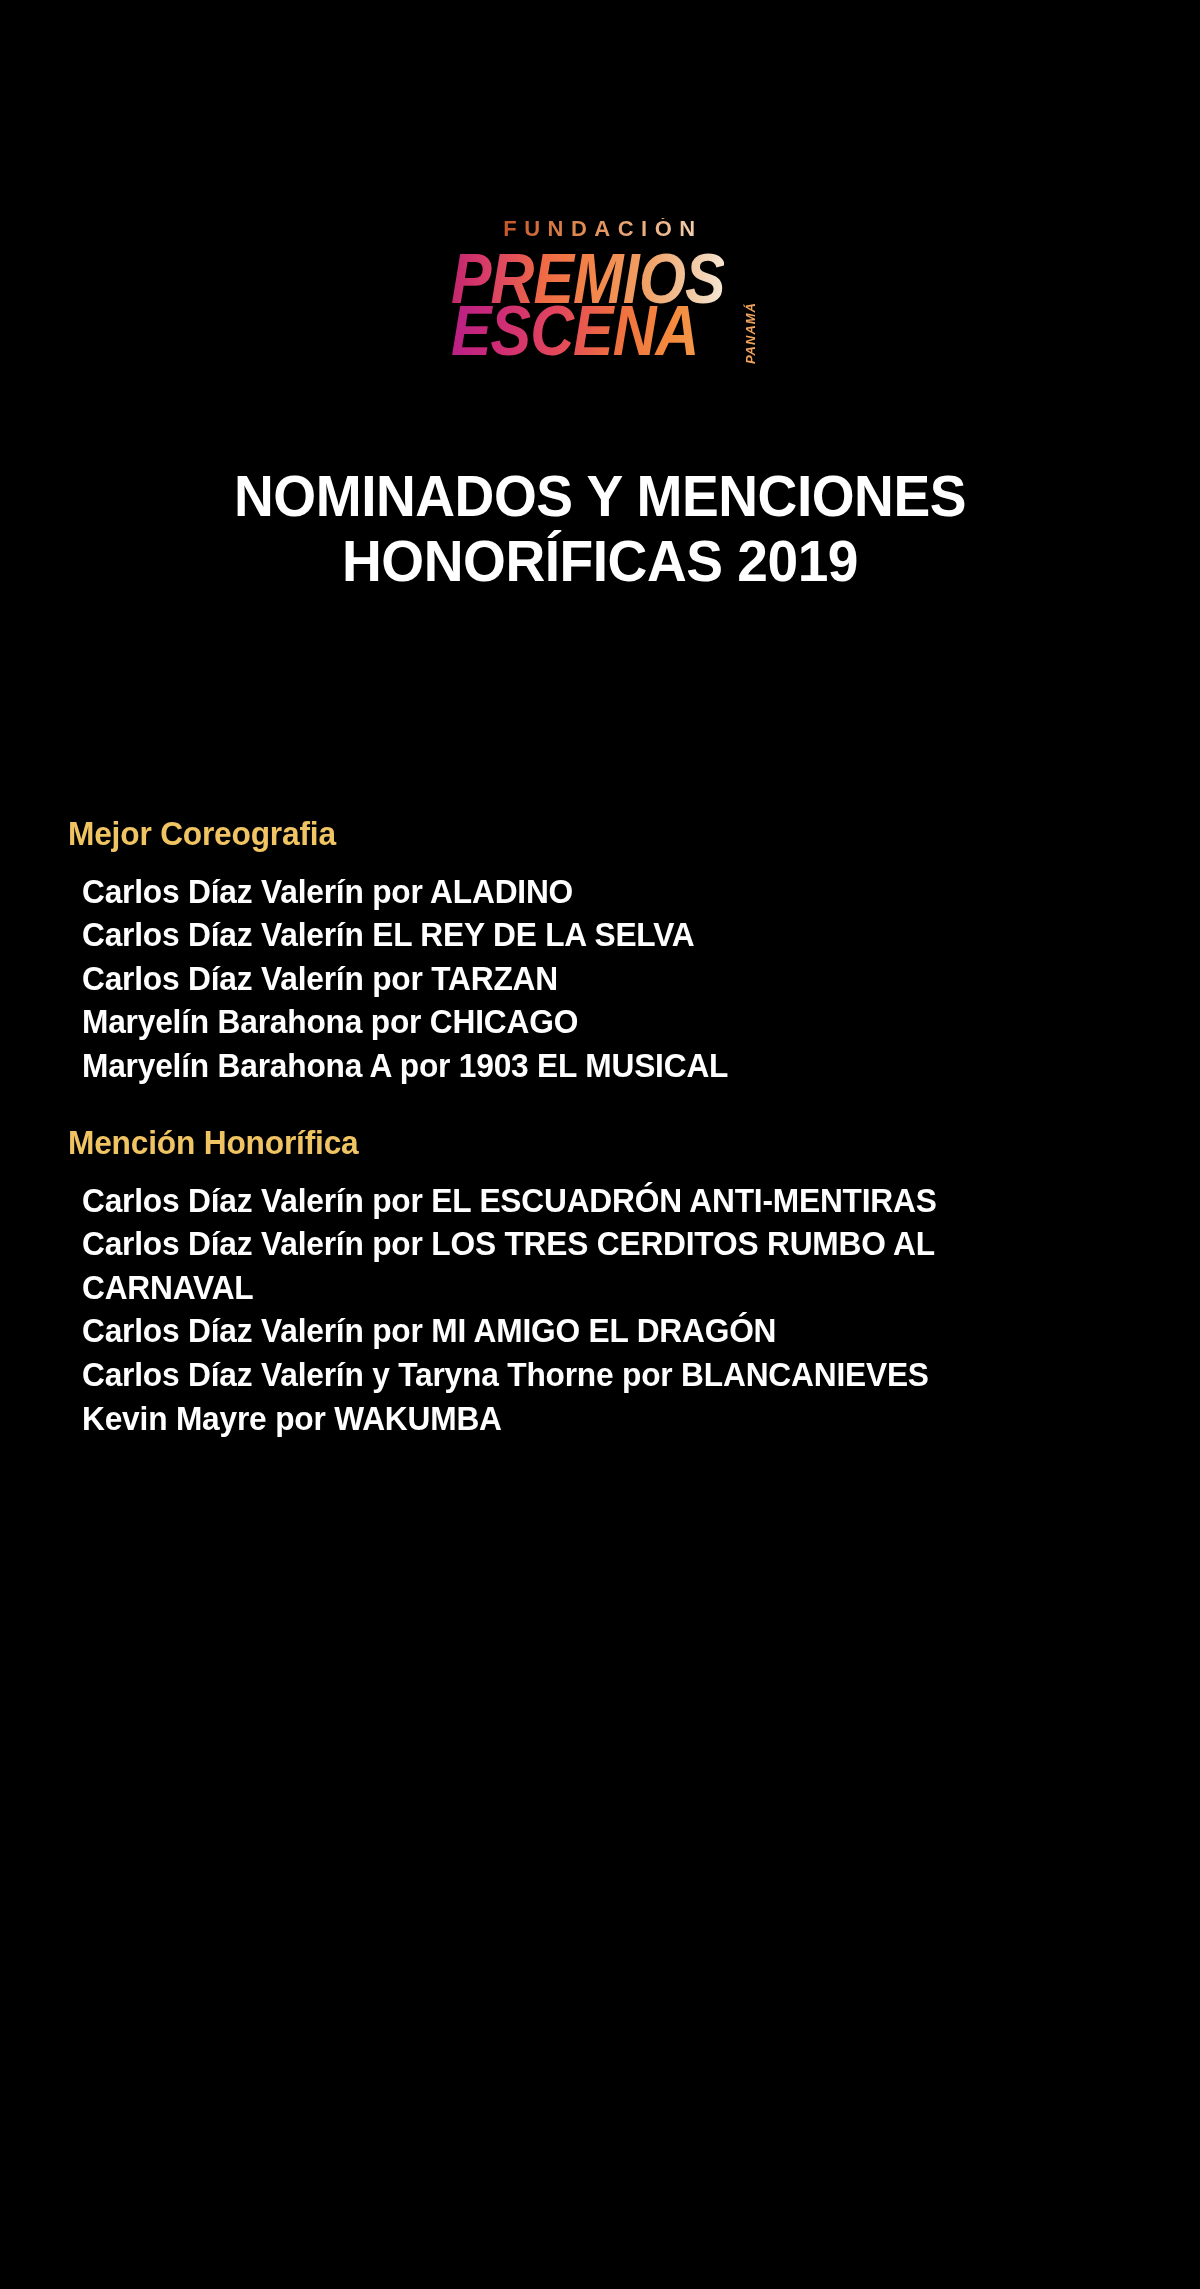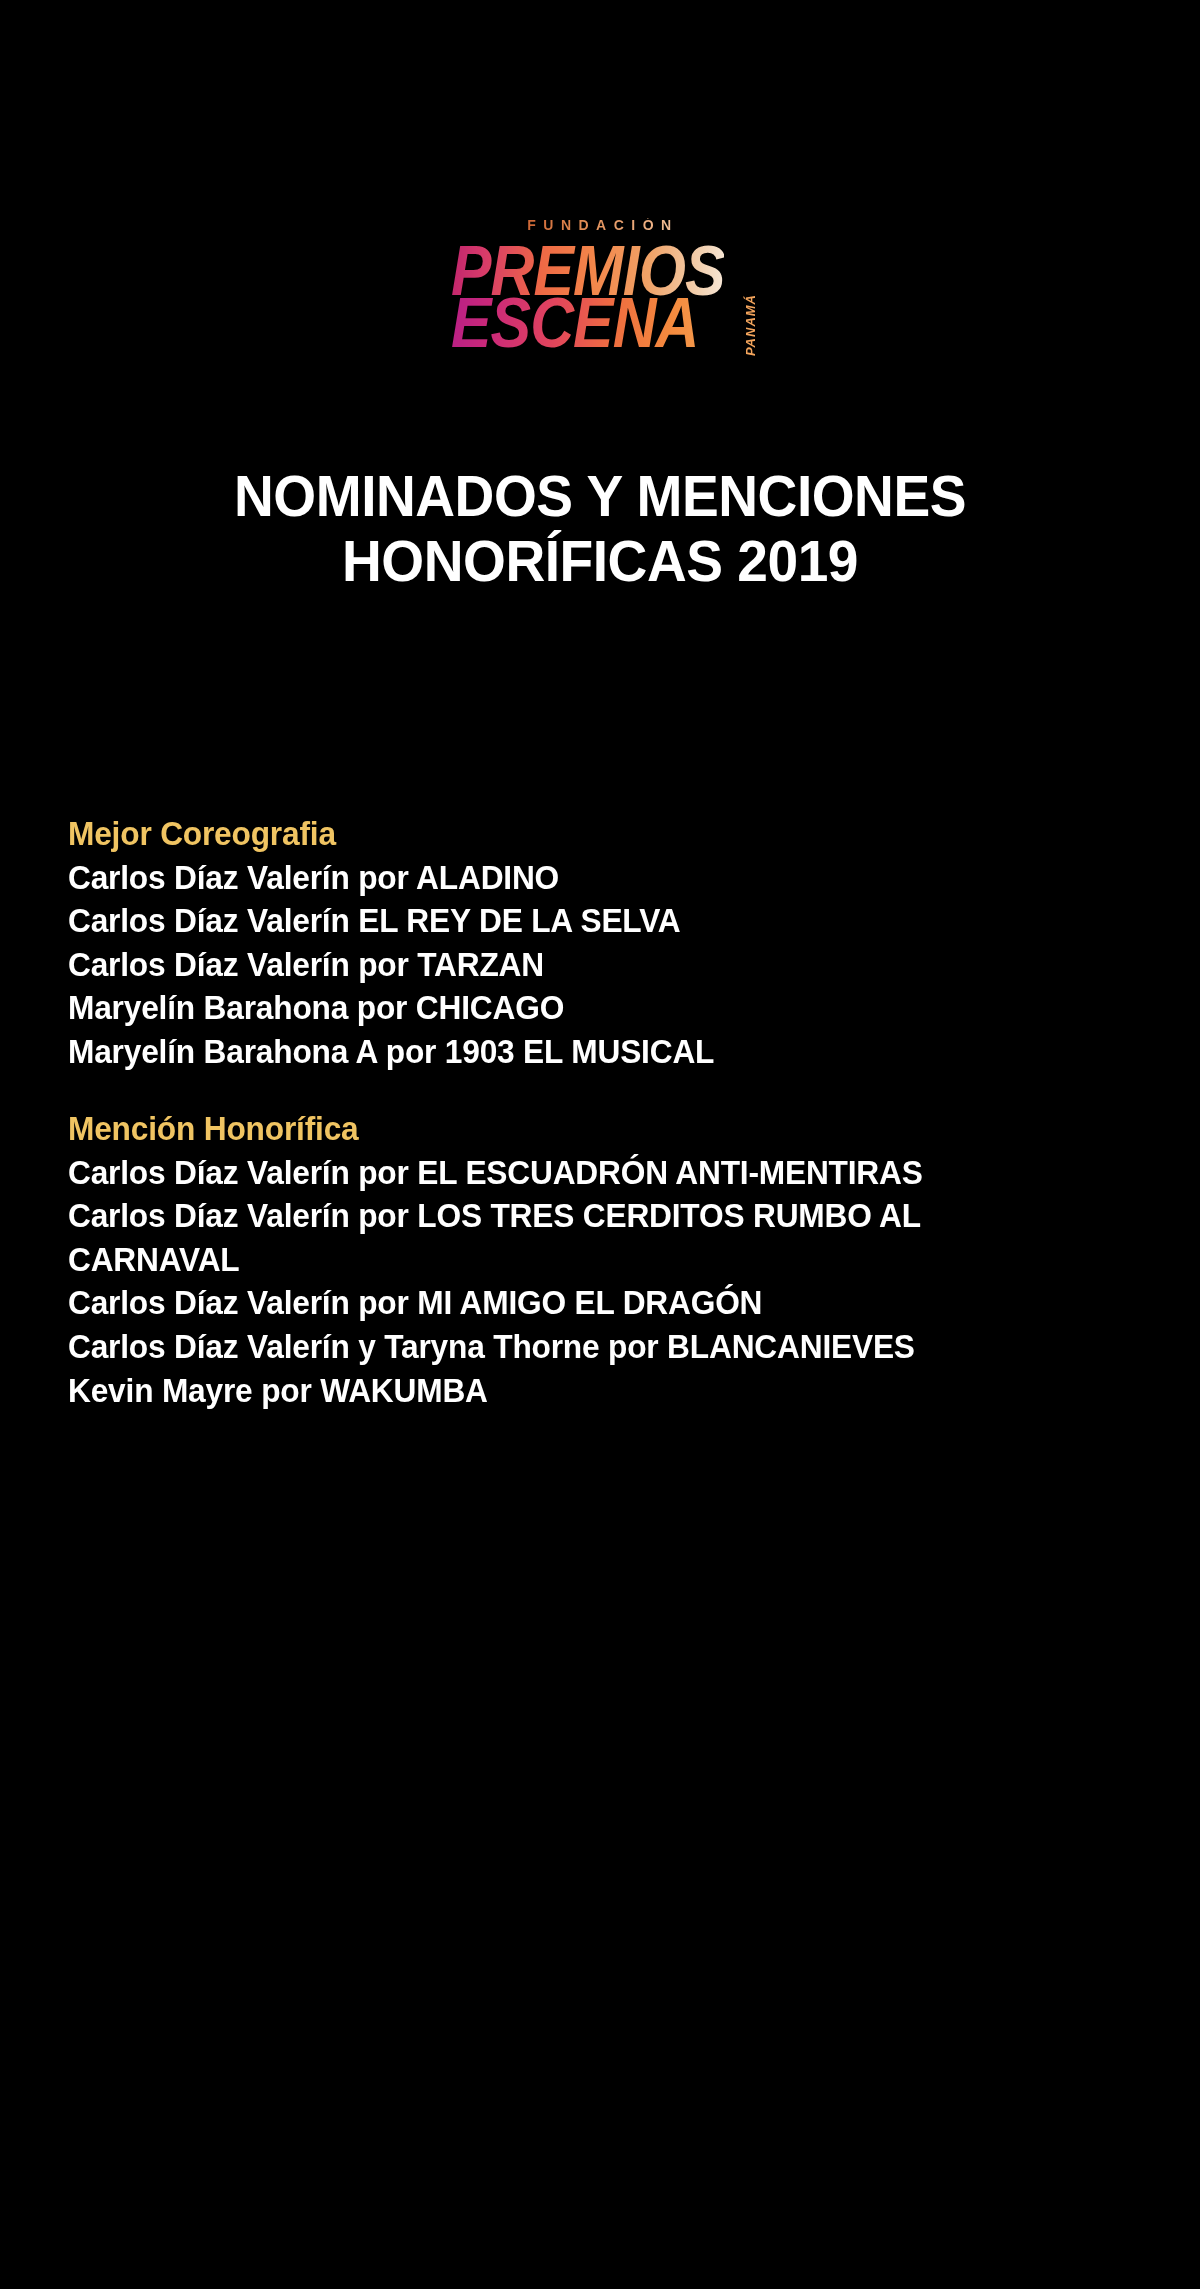--- a/index.html
+++ b/index.html
@@ -32,21 +32,21 @@
   }
   .logo-inner {
     display: inline-block;
     position: relative;
     text-align: left;
     line-height: 1;
   }
   .logo-fundacion {
     font-family: "Liberation Sans", sans-serif;
     font-weight: bold;
-    font-size: 14px;
+    font-size: 22px;
     letter-spacing: 7.5px;
     text-align: center;
     margin-left: 6px;
     background-image: linear-gradient(100deg,#b7421f 0%,#c75a2c 18%,#e08a52 42%,#eeb184 66%,#f4d9bd 88%,#f6e5d2 100%);
     -webkit-background-clip: text;
     background-clip: text;
     color: transparent;
     -webkit-text-fill-color: transparent;
   }
   .logo-word-wrap {
@@ -129,21 +129,21 @@
     font-weight: bold;
     font-size: 33px;
     line-height: 1.32;
     letter-spacing: -0.2px;
     color: #f0c462;
     transform: scaleX(0.96);
     transform-origin: left center;
   }
   .entry-list {
     list-style: none;
-    margin: 0;
+    margin: 14px;
     padding: 0;
   }
   .entry {
     font-family: "Liberation Sans Narrow", "Liberation Sans", sans-serif;
     font-weight: bold;
     font-size: 33px;
     line-height: 1.32;
     letter-spacing: -0.2px;
     color: #ffffff;
     transform: scaleX(0.96);

